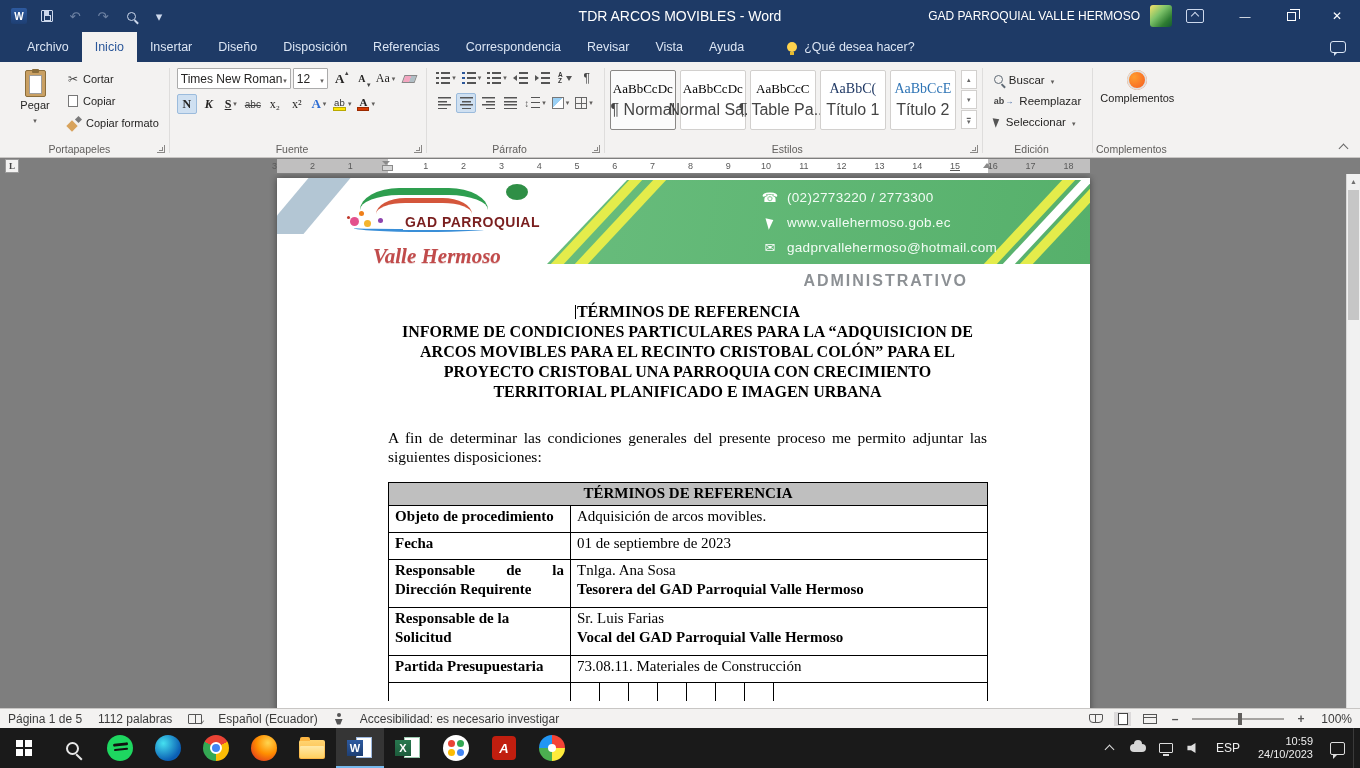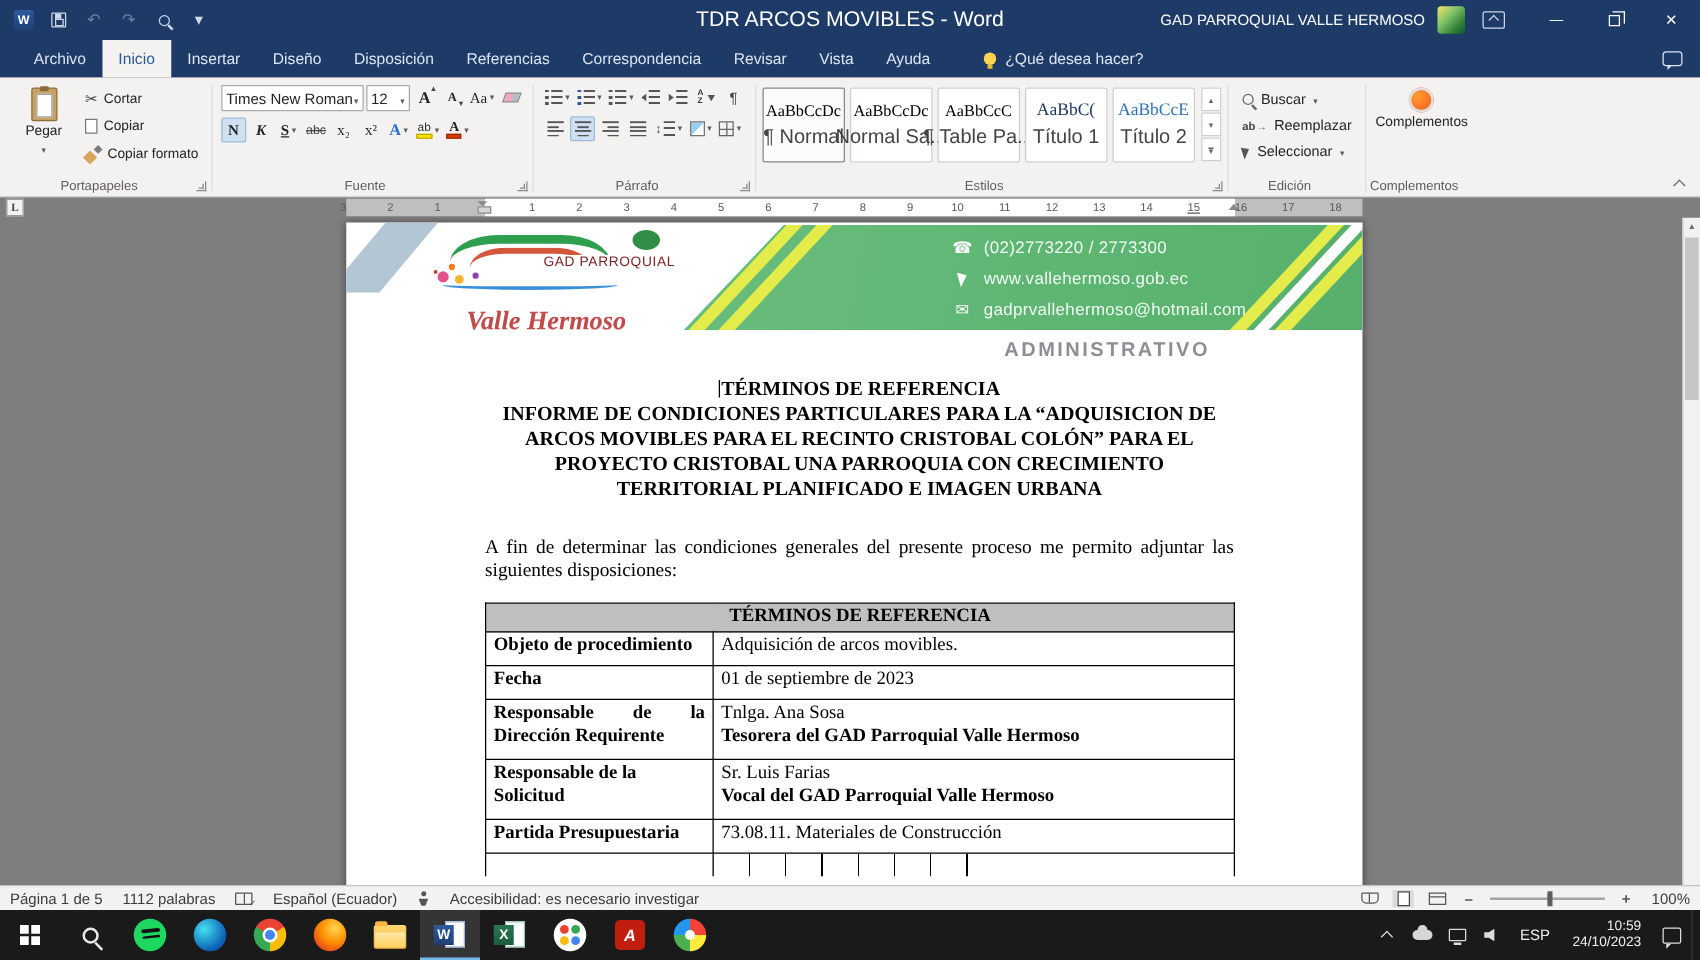--- a/index.html
+++ b/index.html
@@ -16,21 +16,21 @@
   .mini-word::before{content:"W"}
   .ic-floppy{width:12px;height:12px;border:1.4px solid #cdd8ec;border-radius:1px;position:relative}
   .ic-floppy::before{content:"";position:absolute;top:0;left:2px;width:5px;height:4px;background:#cdd8ec}
   .ic-floppy::after{content:"";position:absolute;bottom:0;left:2px;width:5px;height:4px;border:1px solid #cdd8ec}
   .glyph-undo::before{content:"↶"}
   .glyph-redo::before{content:"↷"}
   .dim{opacity:.45}
   .ic-mag-s{width:9px;height:9px;border:1.5px solid #cdd8ec;border-radius:50%;position:relative}
   .ic-mag-s::after{content:"";position:absolute;right:-4px;bottom:-3px;width:5px;height:1.5px;background:#cdd8ec;transform:rotate(45deg)}
   .glyph-dd::before{content:"▾"}
-  .tb-title{position:absolute;left:50%;transform:translateX(-50%);font-size:17px;white-space:nowrap}
+  .tb-title{position:absolute;left:50%;transform:translateX(-50%);font-size:14px;white-space:nowrap}
   .tb-right{margin-left:auto;display:flex;align-items:center;height:100%}
   .account{font-size:12px;margin-right:10px;white-space:nowrap}
   .avatar{width:22px;height:22px;border-radius:3px;background:linear-gradient(135deg,#f7e26b 0%,#7ec36a 40%,#2e7d32 75%,#145a32 100%);margin-right:14px}
   .ribbonopts{width:18px;height:14px;border:1.2px solid #cdd8ec;border-radius:2px;position:relative;margin-right:18px}
   .ribbonopts::after{content:"";position:absolute;left:5px;top:3px;width:5px;height:5px;border-top:1.4px solid #cdd8ec;border-left:1.4px solid #cdd8ec;transform:rotate(45deg)}
   .winbtn{width:46px;height:32px;display:flex;align-items:center;justify-content:center}
   .glyph-min::before{content:"—";font-size:11px}
   .ic-restore{width:9px;height:9px;border:1.2px solid #fff;position:relative}
   .ic-restore::before{content:"";position:absolute;top:-3.5px;left:2px;width:9px;height:9px;border-top:1.2px solid #fff;border-right:1.2px solid #fff}
   .glyph-close::before{content:"✕";font-size:12px}
@@ -62,21 +62,21 @@
   .ic-clipboard .pg{position:absolute;left:3px;top:4px;width:13px;height:19px;background:#fff;border:1px solid #9e9e9e}
   .smallcol{display:flex;flex-direction:column;justify-content:flex-start;padding-top:3px}
   .smallbtn{height:22px;display:flex;align-items:center;gap:5px;font-size:11px;color:#252423;padding:0 5px;white-space:nowrap}
   .g-cut{color:#444;font-size:12px}
   .ic-copy{width:10px;height:12px;border:1.2px solid #777;background:#fff;position:relative}
   .ic-copy::before{content:"";position:absolute;left:2px;top:-4px;width:10px;height:12px;border:1.2px solid #777;background:#fff;z-index:-1}
   .ic-brush{width:13px;height:13px;position:relative}
   .ic-brush::before{content:"";position:absolute;left:0;bottom:0;width:8px;height:8px;background:#d8a35c;transform:rotate(45deg)}
   .ic-brush::after{content:"";position:absolute;right:0;top:0;width:5px;height:5px;background:#7a7a7a;transform:rotate(45deg)}
 
-  .frow{display:flex;gap:2px;margin:3px 2px 2px}
+  .frow{display:flex;align-items:center;gap:2px;margin:3px 2px 2px}
   .combo{height:21px;background:#fff;border:1px solid #ababab;display:flex;align-items:center;justify-content:space-between;font-size:12px;color:#252423;padding:0 3px;border-radius:1px}
   .combo .cv{overflow:hidden;white-space:nowrap}
   .font-name{width:114px}
   .font-size{width:35px}
   .g{min-width:20px;height:20px;display:inline-flex;align-items:center;justify-content:center;font-size:12px;color:#252423;border-radius:2px;position:relative;padding:0 2px}
   .g.act{background:#cfe0f1;border:1px solid #9bbbdc}
   .serif{font-family:"Liberation Serif","DejaVu Serif",serif}
   .g-bold{font-weight:800}
   .g-italic{font-style:italic;font-weight:600}
   .g-underline{text-decoration:underline;font-weight:600}
@@ -160,21 +160,21 @@
   .page{position:absolute;left:277px;top:4px;width:813px;height:1200px;background:#fff;box-shadow:0 0 7px rgba(0,0,0,.45)}
   .banner{position:relative;height:88px;overflow:hidden;padding-top:2px}
   .blue-stripe{position:absolute;left:8px;top:0;width:42px;height:56px;background:#b3c6d4;transform:skewX(-40deg)}
   .gadlogo{position:absolute;left:55px;top:2px;width:210px;height:84px}
   .logoart{position:relative;height:52px}
   .arch1{position:absolute;left:28px;top:8px;width:128px;height:44px;border-top:7px solid #2e9e4f;border-radius:55%/90%}
   .arch2{position:absolute;left:44px;top:18px;width:96px;height:32px;border-top:5px solid #d4563b;border-radius:55%/90%}
   .foliage{position:absolute;right:14px;top:4px;width:22px;height:16px;border-radius:50%;background:#2f8f46}
   .flowers{position:absolute;left:18px;bottom:6px;width:9px;height:9px;border-radius:50%;background:#e3518d;box-shadow:13px 2px 0 -1px #f5b52e,26px -1px 0 -2px #8e44ad,7px -8px 0 -2px #ef7f1a,-6px -4px 0 -3px #c0392b}
   .water{position:absolute;left:22px;bottom:0;width:140px;height:8px;border-bottom:3px solid #3a8fd8;border-radius:50%}
-  .gadlbl{position:absolute;right:0;bottom:16px;font-size:11px;font-weight:400;color:#7a1f1f;background:#fff;padding:0 2px;letter-spacing:.5px;white-space:nowrap}
+  .gadlbl{position:absolute;right:0;bottom:2px;font-size:14px;font-weight:700;color:#7a1f1f;background:#fff;padding:0 2px;letter-spacing:.5px;white-space:nowrap}
   .logotitle{margin-top:12px;text-align:center;font-family:"Liberation Serif","DejaVu Serif",serif;font-style:italic;font-weight:700;font-size:21px;color:#c14b4b;text-shadow:0 1px 0 #e8d3d3}
   .greenband{position:absolute;left:255px;right:0;top:2px;height:84px;background:linear-gradient(100deg,#69bd7d,#56b06b);clip-path:polygon(95px 0,100% 0,100% 100%,15px 100%)}
   .ystripe{position:absolute;top:-8px;bottom:-8px;width:13px;background:#e4ec4b;transform:skewX(-43deg)}
   .y1{left:58px}
   .y2{left:82px}
   .wstripe{position:absolute;top:-8px;bottom:-8px;width:12px;background:#fff;transform:skewX(-43deg)}
   .yr1{right:18px}
   .wr{right:36px}
   .yr2{right:54px}
   .contacts{position:absolute;left:230px;top:5px}

